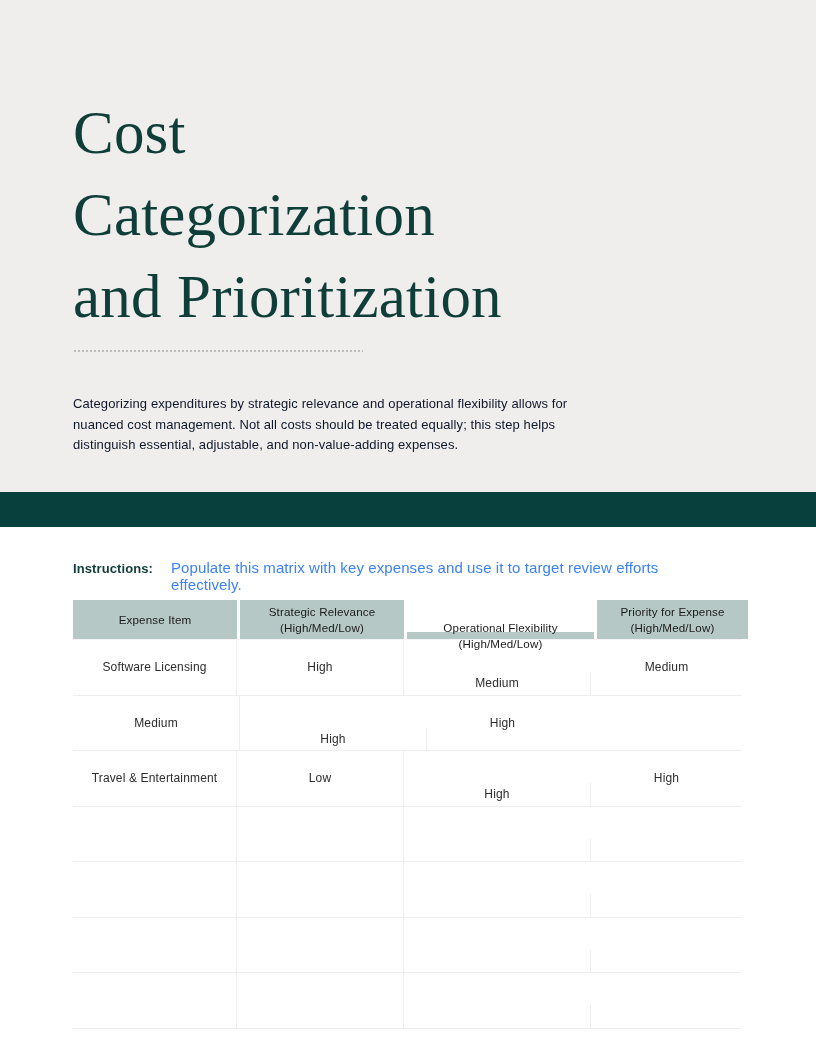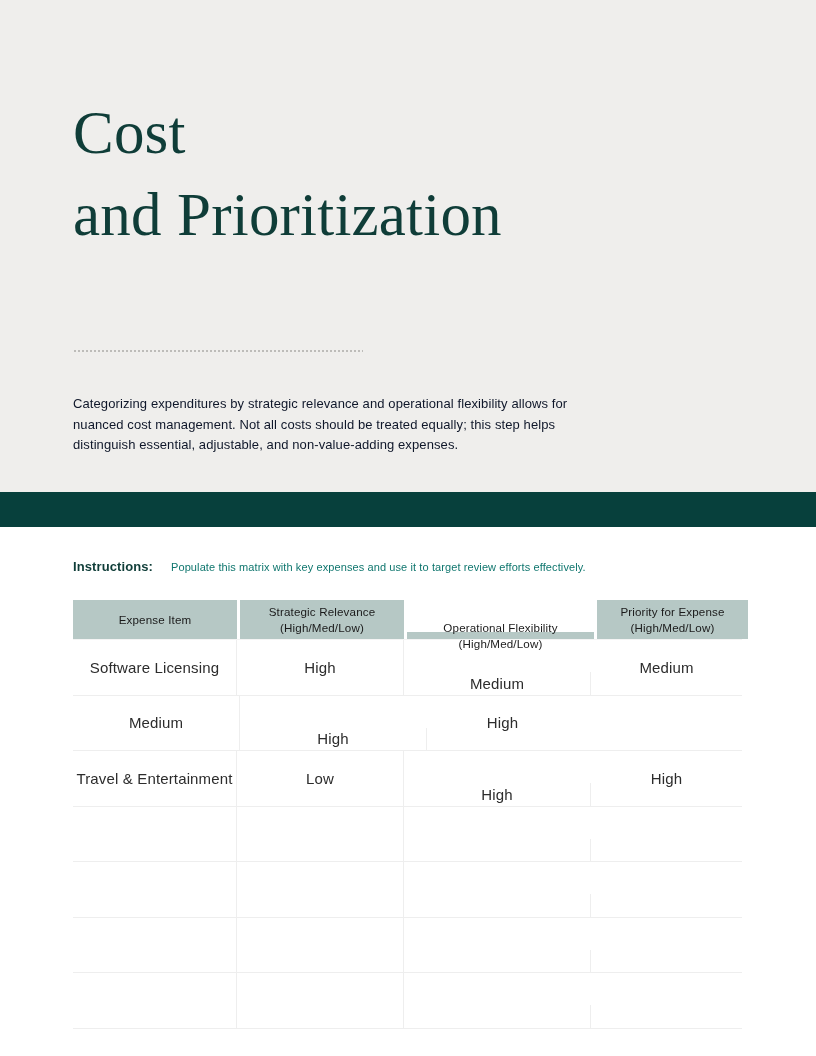--- a/index.html
+++ b/index.html
@@ -104,22 +104,22 @@
   .instructions-label {
     font-size: 13px;
     color: #0f3d38;
     font-weight: 700;
     letter-spacing: 0.1px;
     width: 98px;
     flex: 0 0 98px;
   }
 
   .instructions-text {
-    font-size: 11px;
-    color: #0f766e;
+    font-size: 15px;
+    color: #3b82f6;
     letter-spacing: 0.1px;
     line-height: 17px;
   }
 
   
   .matrix {
     position: absolute;
     left: 73px;
     top: 600px;
     width: 669px;
@@ -158,21 +158,21 @@
     height: 54.5px;
     border-bottom: 1px solid #eeeeee;
   }
   .matrix-row.first { border-top: 1px solid #f4f4f4; }
 
   .matrix-row .cell {
     display: flex;
     align-items: center;
     justify-content: center;
     text-align: center;
-    font-size: 15px;
+    font-size: 12px;
     color: #2c2c2c;
     letter-spacing: 0.15px;
     border-right: 1px solid #eeeeee;
     box-sizing: border-box;
   }
   .matrix-row .cell:last-child { border-right: none; }
   .matrix-row .cell.col-1 { border-right: 1px solid #eeeeee; }
 
   .matrix-row .cell.col-1 { flex: 0 0 164px; width: 164px; }
   .matrix-row .cell.col-2 { flex: 0 0 167px; width: 167px; }
@@ -181,20 +181,21 @@
 </style>
 </head>
 <body>
 
 <div id="page">
 
   <div class="hero">
 
     <div class="title-block">
       <div class="title-line">Cost</div>
+      <div class="title-line">Categorization</div>
       <div class="title-line">and Prioritization</div>
     </div>
 
     <div class="dotted-rule"></div>
 
     <div class="intro">Categorizing expenditures by strategic relevance and operational flexibility allows for nuanced cost management.  Not all costs should be treated equally; this step helps distinguish essential, adjustable, and non-value-adding expenses.</div>
   </div>
 
   <div class="banner"></div>
 

